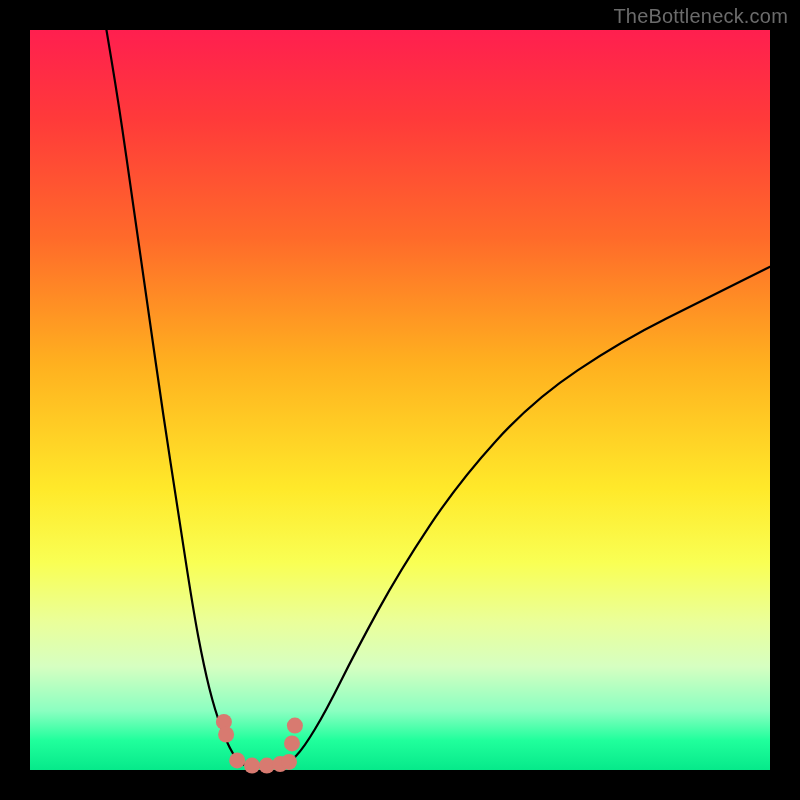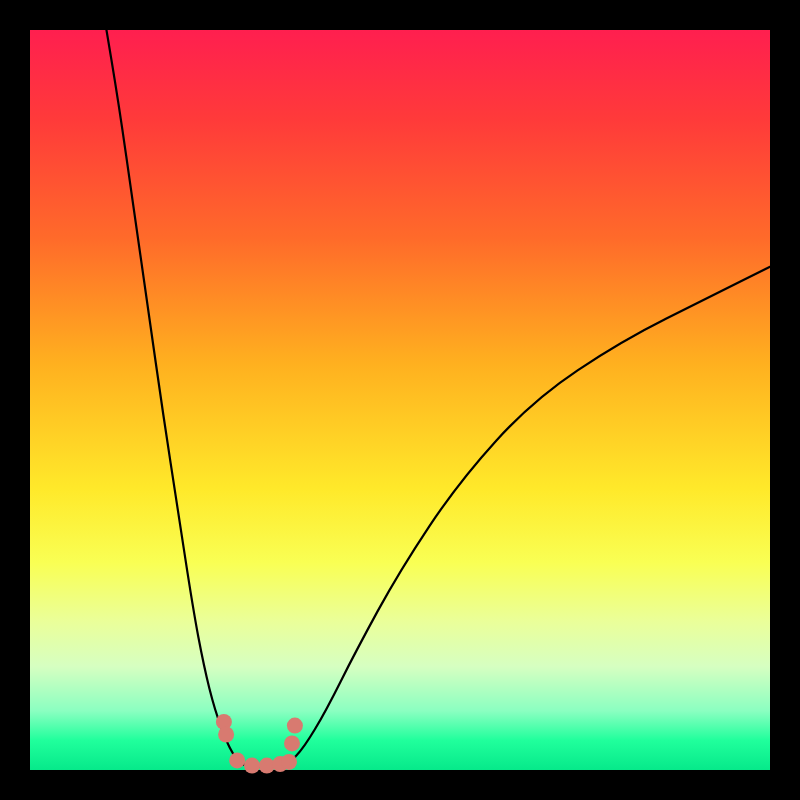--- a/index.html
+++ b/index.html
@@ -57,20 +57,21 @@
   }
   .marker {
     fill: #d87a70;
     stroke: none;
   }
 </style>
 </head>
 <body>
 
 <div class="frame">
+  <div class="watermark">TheBottleneck.com</div>
 
   <div class="plot-area">
     <svg class="curve" viewBox="0 0 740 740" preserveAspectRatio="none">
       <path id="curve-path" fill="none" stroke="#000" stroke-width="2.2" stroke-linecap="round" stroke-linejoin="round" d="M 74.0 -14.8 Q 74.0 -14.8 81.4 29.6 Q 88.8 74.0 96.2 125.8 Q 103.6 177.6 111.0 229.4 Q 118.4 281.2 125.8 333.0 Q 133.2 384.8 140.6 432.9 Q 148.0 481.0 155.4 529.1 Q 162.8 577.2 168.3 606.8 Q 173.9 636.4 179.4 658.6 Q 185.0 680.8 190.6 695.6 Q 196.1 710.4 199.8 717.8 Q 203.5 725.2 207.2 729.6 Q 210.9 734.1 210.9 734.1 Q 210.9 734.1 216.4 735.2 Q 222.0 736.3 229.4 736.3 Q 236.8 736.3 242.4 735.9 Q 247.9 735.6 253.4 734.5 Q 259.0 733.3 259.0 733.3 Q 259.0 733.3 266.4 725.6 Q 273.8 717.8 284.9 699.3 Q 296.0 680.8 310.8 651.2 Q 325.6 621.6 347.8 580.9 Q 370.0 540.2 399.6 495.8 Q 429.2 451.4 466.2 410.7 Q 503.2 370.0 547.6 340.4 Q 592.0 310.8 636.4 288.6 Q 680.8 266.4 710.4 251.6 T 740.0 236.8"></path>
       <g id="marker-group">
           <circle cx="193.9" cy="691.9" r="8" class="marker"></circle>
           <circle cx="196.1" cy="704.5" r="8" class="marker"></circle>
           <circle cx="207.2" cy="730.4" r="8" class="marker"></circle>
           <circle cx="222.0" cy="735.6" r="8" class="marker"></circle>
           <circle cx="236.8" cy="735.6" r="8" class="marker"></circle>

